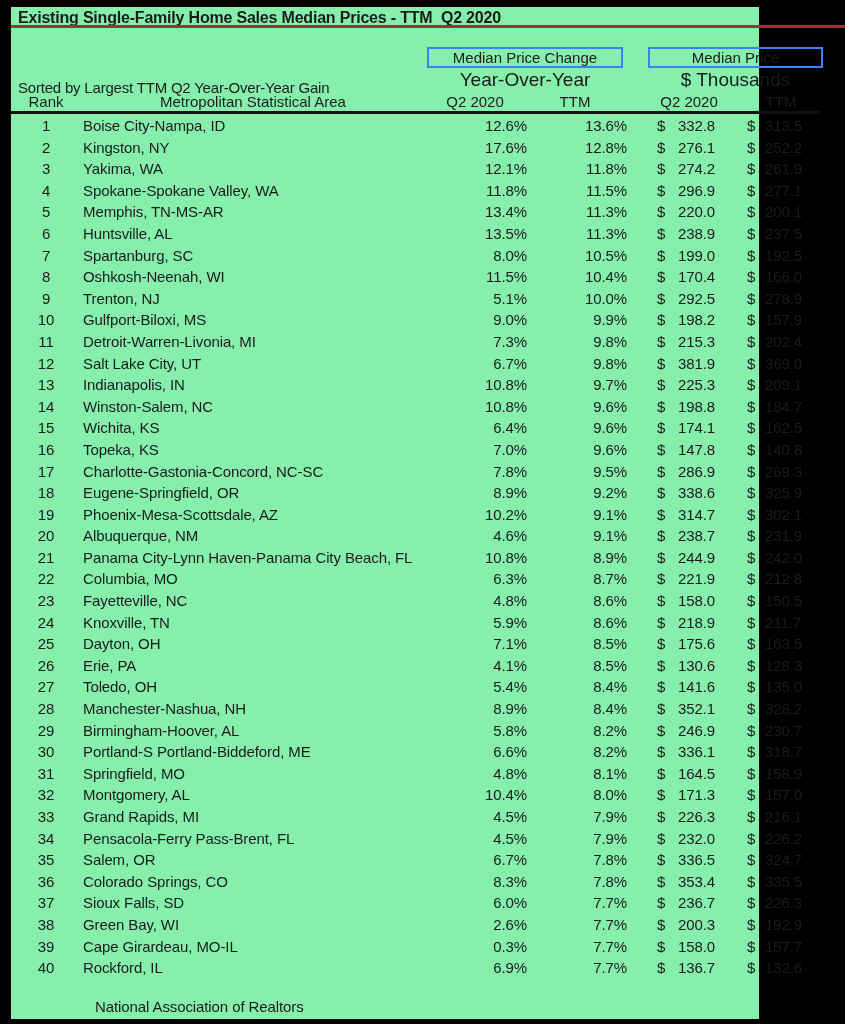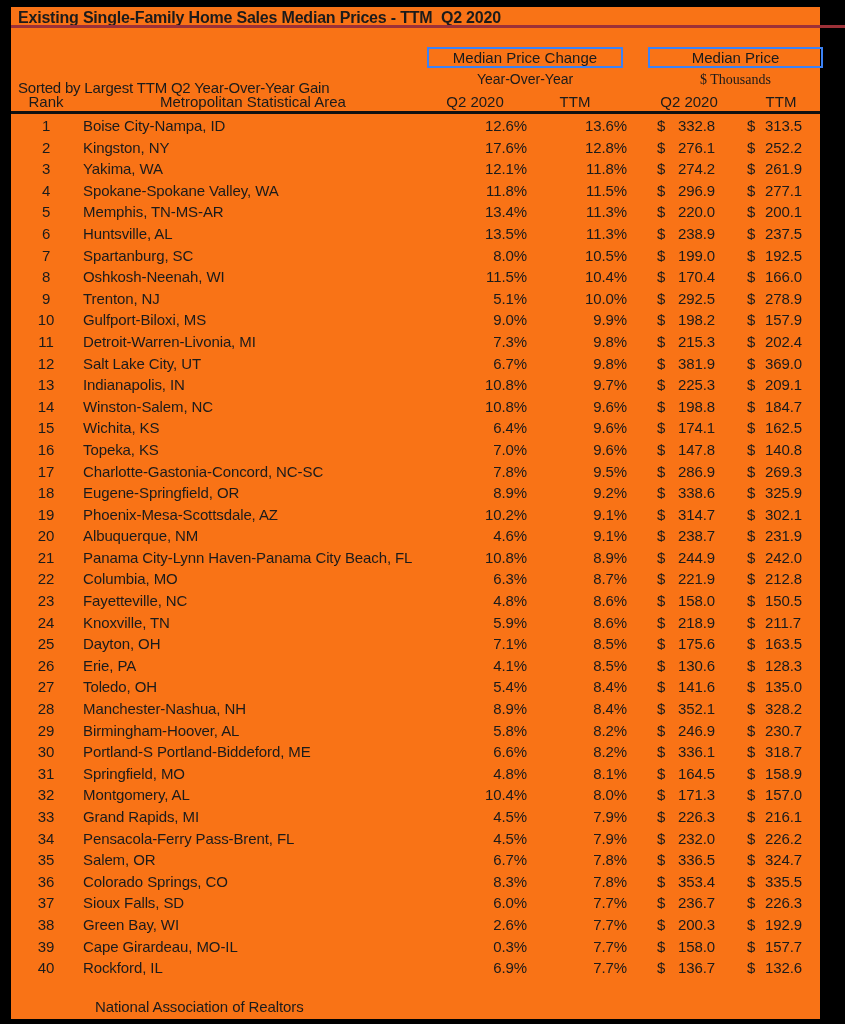--- a/index.html
+++ b/index.html
@@ -6,22 +6,22 @@
   body {
     width:845px; height:1024px;
     background:#000000;
     font-family:"Liberation Sans", sans-serif;
     color:#1b1b1b;
     position:relative;
     overflow:hidden;
   }
   .page {
     position:absolute; left:11px; top:7px;
-    width:809px; height:1012px;
-    background:#f97316;
+    width:748px; height:1012px;
+    background:#86efac;
   }
   .title {
     position:absolute; left:7px; top:2px;
     font-size:16px; font-weight:bold; letter-spacing:-0.2px;
     white-space:pre;
   }
   .red-rule {
     position:absolute; left:11px; top:25px;
     width:834px; height:3px; background:#9d3138;
   }
@@ -32,24 +32,24 @@
   .group-box {
     position:absolute; top:40px; height:21px;
     border:2px solid #3b82f6;
     box-sizing:border-box;
     font-size:15px; text-align:center; line-height:17px;
   }
   .box-change { left:416px; width:196px; }
   .box-price  { left:637px; width:175px; }
   .group-sub {
     position:absolute; top:63px; height:19px; line-height:19px;
-    font-size:14px; text-align:center;
+    font-size:19px; text-align:center;
   }
   .sub-change { left:416px; width:196px; }
-  .sub-price  { left:637px; width:175px;font-family:Liberation Serif, serif; }
+  .sub-price  { left:637px; width:175px; }
   .col-headers { position:absolute; left:0; top:86px; width:809px; height:17px;padding-left:26px; }
   .col-h {
     position:absolute; top:0; transform:translateX(-50%);
     font-size:15px; line-height:17px; white-space:nowrap;
   }
   .thick-rule {
     position:absolute; left:0; top:104px; width:809px; height:3px;
     background:#111111;
   }
   .tbody { position:absolute; left:0; top:108px; width:809px; }

